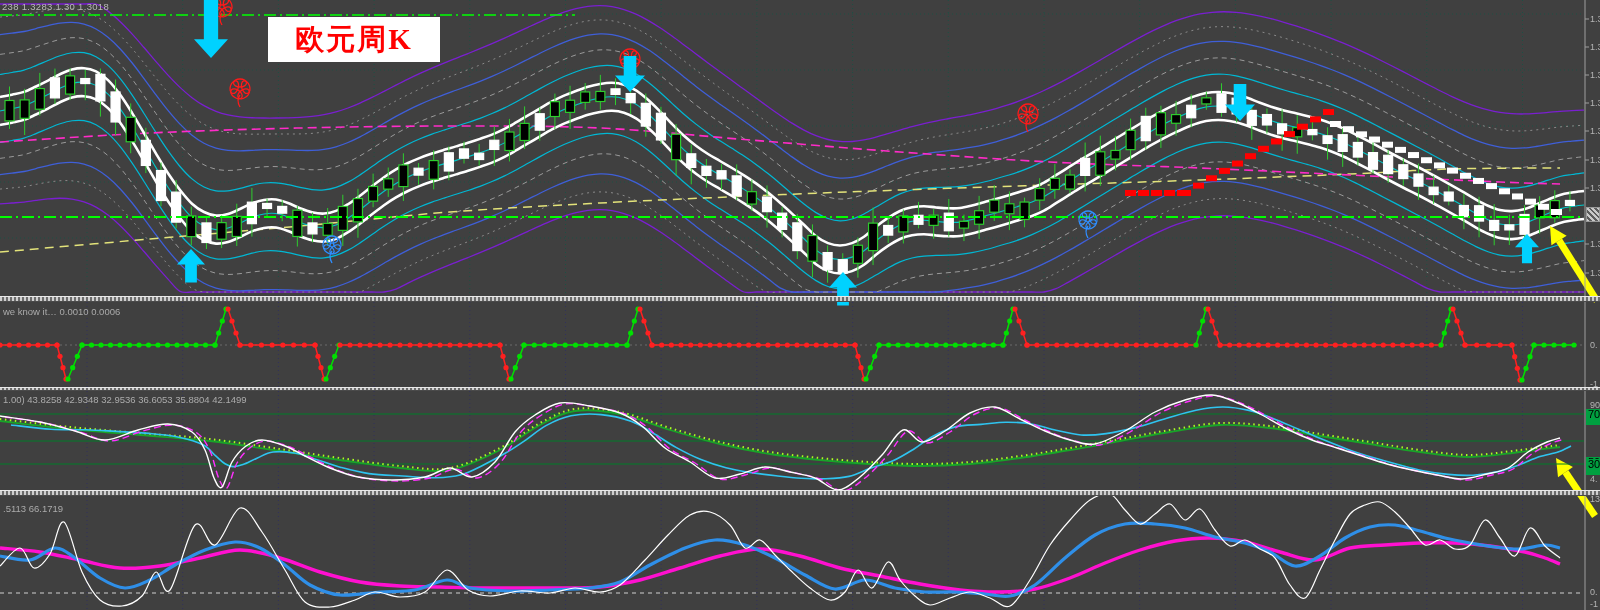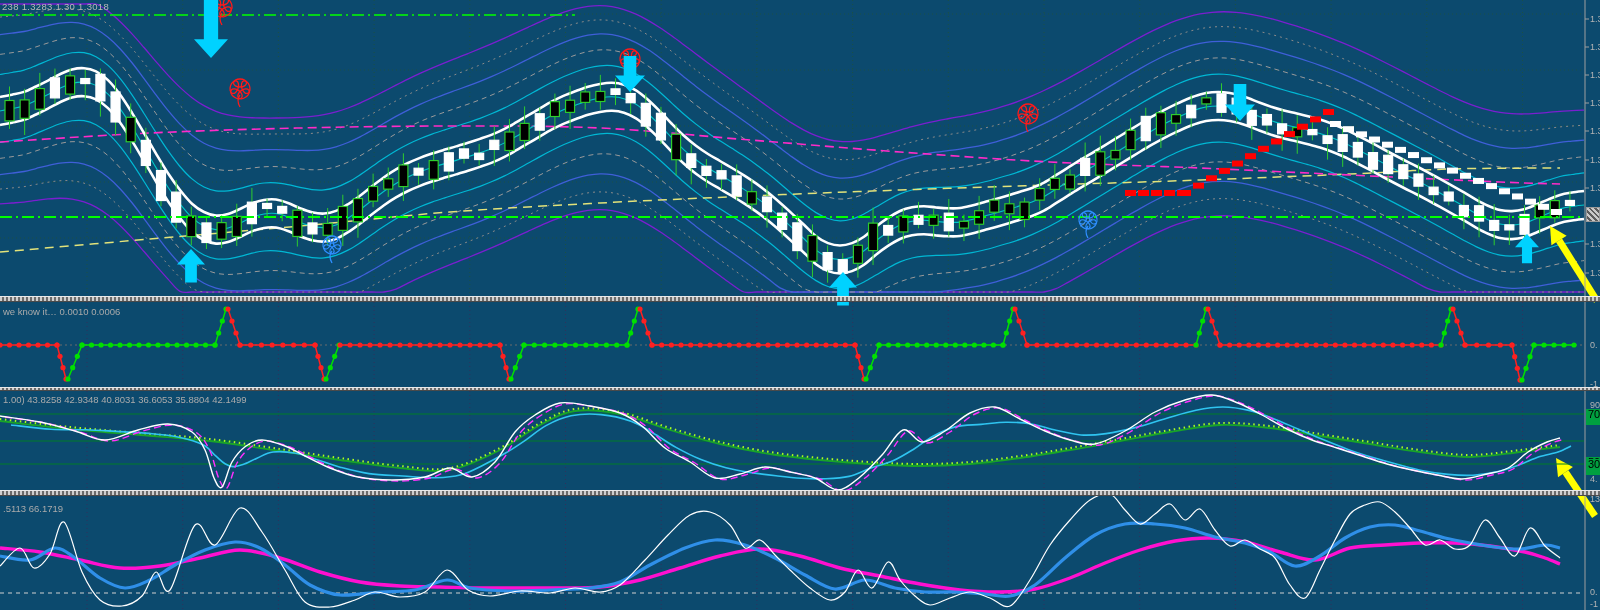--- a/index.html
+++ b/index.html
@@ -1,16 +1,16 @@
 <!DOCTYPE html>
 <html><head>
 <meta charset="utf-8">
 <style>
   html,body{margin:0;padding:0;background:#000;}
-  #stage{position:relative;width:1600px;height:610px;background:#0c4a6e;overflow:hidden;
+  #stage{position:relative;width:1600px;height:610px;background:#404040;overflow:hidden;
          font-family:"Liberation Sans","DejaVu Sans",sans-serif;}
   #chart-svg{position:absolute;left:0;top:0;}
   .ohlc{position:absolute;left:2px;top:1px;color:#b9b9b9;font-size:9.5px;letter-spacing:0.3px;white-space:nowrap;}
   .wlabel{position:absolute;left:3px;color:#ababab;font-size:9.5px;white-space:nowrap;}
   .chart-label-box{position:absolute;left:268px;top:17px;width:172px;height:45px;background:#ffffff;
                    display:flex;align-items:center;justify-content:center;}
   .chart-label-box span{color:#ff0000;font-weight:bold;font-size:29px;
                    font-family:"Liberation Serif","DejaVu Serif",serif;letter-spacing:2px;}
   .sep{position:absolute;left:0;width:1600px;
        background-image:repeating-linear-gradient(90deg,#cfcfcf 0 2px,#6b6b6b 2px 4px);
@@ -705,23 +705,26 @@
         <line x1="1585" y1="131" x2="1589" y2="131" stroke="#9e9e9e"></line>
         <line x1="1585" y1="160" x2="1589" y2="160" stroke="#9e9e9e"></line>
         <line x1="1585" y1="188" x2="1589" y2="188" stroke="#9e9e9e"></line>
         <line x1="1585" y1="244" x2="1589" y2="244" stroke="#9e9e9e"></line>
         <line x1="1585" y1="273" x2="1589" y2="273" stroke="#9e9e9e"></line>
       </g>
     </svg>
 
   <div class="ohlc">238 1.3283 1.30 1.3018</div>
 
+  <div class="chart-label-box">
+    <span>欧元周K</span>
+  </div>
 
   <div class="wlabel" style="top:306px">we know it… 0.0010 0.0006</div>
-  <div class="wlabel" style="top:394px">1.00) 43.8258 42.9348 40.8031 36.6053 35.8804 42.1499</div>
+  <div class="wlabel" style="top:394px">1.00) 43.8258 42.9348 32.9536 36.6053 35.8804 42.1499</div>
   <div class="wlabel" style="top:503px">.5113 66.1719</div>
 
   <div class="sep" id="sep1"></div>
   <div class="sep" id="sep2"></div>
   <div class="sep" id="sep3"></div>
 
   <div id="axis-labels">
       <div class="axlab" style="top: 14px;">1.3</div>
       <div class="axlab" style="top: 42px;">1.3</div>
       <div class="axlab" style="top: 70px;">1.3</div>

